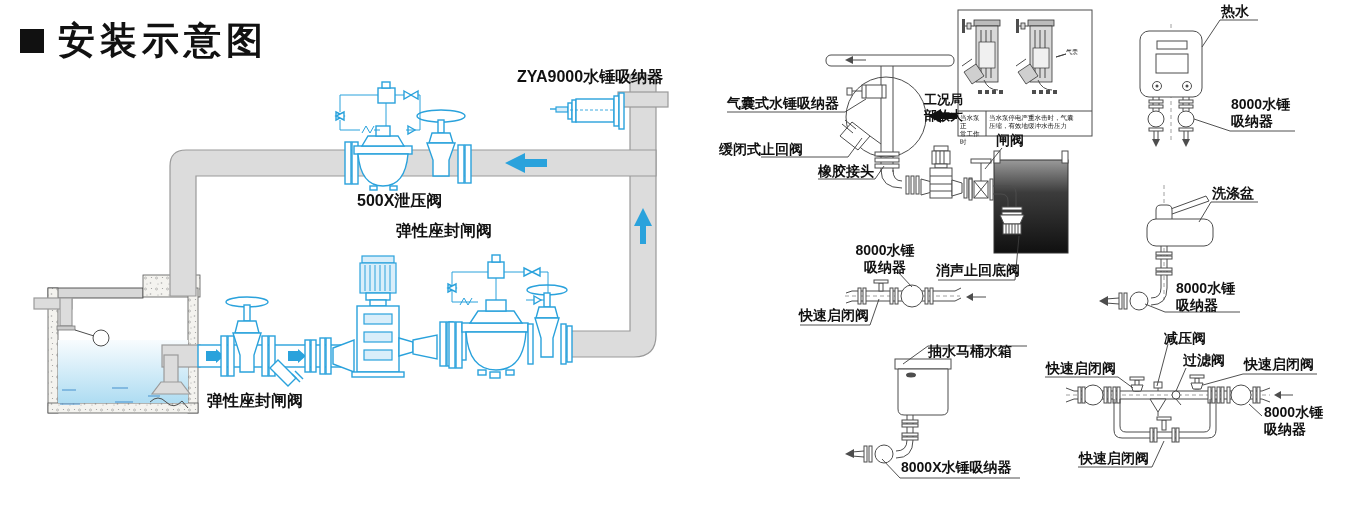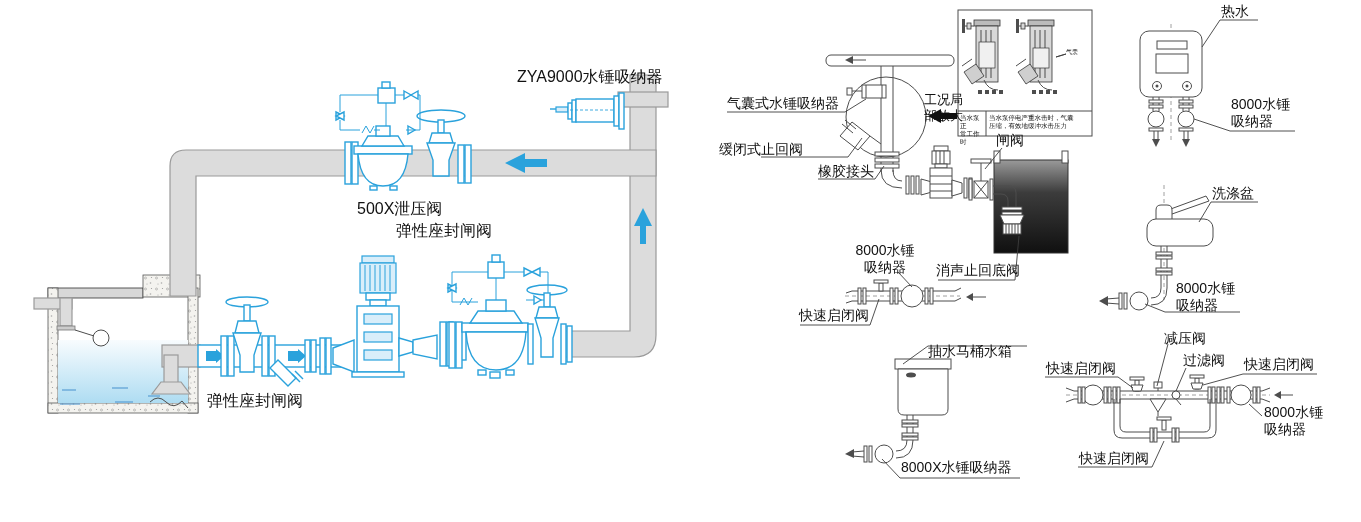--- a/index.html
+++ b/index.html
@@ -18,21 +18,21 @@
   .blthin{stroke:var(--blue);stroke-width:1;fill:none}
   .gp{fill:var(--pipe);stroke:var(--pipe-stroke);stroke-width:1.2}
   .dk{stroke:var(--dark);stroke-width:1;fill:none}
   .dkw{stroke:var(--dark);stroke-width:1;fill:#ffffff}
   .dkg{stroke:#333;stroke-width:.8;fill:#d8d8d8}
   .dkf{fill:var(--dark);stroke:none}
   .dsh{stroke:#888;stroke-width:.8;stroke-dasharray:4 3;fill:none}
   .dshb{stroke:var(--blue);stroke-width:.9;stroke-dasharray:3 2;fill:none}
   .ldr{stroke:#3d3d3d;stroke-width:.9;fill:none}
   
-  .lbl{position:absolute;color:var(--ink);font-weight:normal;font-size:14px;line-height:1.18;
+  .lbl{position:absolute;color:var(--ink);font-weight:bold;font-size:14px;line-height:1.18;
        white-space:pre-line;}
   .lbl-lg{font-size:16px;}
   .lbl-sm{font-size:13px;line-height:1.2;}
   .lbl-xs{font-size:6.5px;line-height:1.25;font-weight:normal;}
   .ctr{text-align:center;}
   .title{position:absolute;left:20px;top:16px;display:flex;align-items:center;gap:14px;}
   .title .sq{width:24px;height:24px;background:var(--ink);}
   .title .tx{font-size:37px;font-weight:bold;color:var(--ink);letter-spacing:5px;}
 </style>
 </head>
@@ -540,23 +540,27 @@
     <path d="M1045,377 H1118 L1133,388"></path>
     <path d="M1168,344 L1157,386"></path>
     <path d="M1186,368 L1176,391"></path>
     <path d="M1203,385 L1243,374 H1317"></path>
     <path d="M1249,404 L1262,416"></path>
     <path d="M1078,467 H1152 L1164,441"></path>
     <path d="M1056,57 L1066,54"></path>
   </g>
 </svg>
 
+<div class="title">
+  <div class="sq"></div>
+  <div class="tx">安装示意图</div>
+</div>
 
 <div class="lbl lbl-lg" style="left:517px;top:68px">ZYA9000水锤吸纳器</div>
-<div class="lbl lbl-lg" style="left:357px;top:200px">500X泄压阀</div>
+<div class="lbl lbl-lg" style="left:357px;top:192px">500X泄压阀</div>
 <div class="lbl lbl-lg" style="left:396px;top:222px">弹性座封闸阀</div>
 <div class="lbl lbl-lg" style="left:207px;top:392px">弹性座封闸阀</div>
 
 <div class="lbl" style="left:727px;top:95px">气囊式水锤吸纳器</div>
 <div class="lbl" style="left:719px;top:141px">缓闭式止回阀</div>
 <div class="lbl" style="left:818px;top:163px">橡胶接头</div>
 <div class="lbl" style="left:996px;top:132px">闸阀</div>
 <div class="lbl lbl-sm" style="left:924px;top:92px">工况局
 部放大</div>
 <div class="lbl lbl-xs" style="left:960px;top:114px;width:25px">当水泵正

